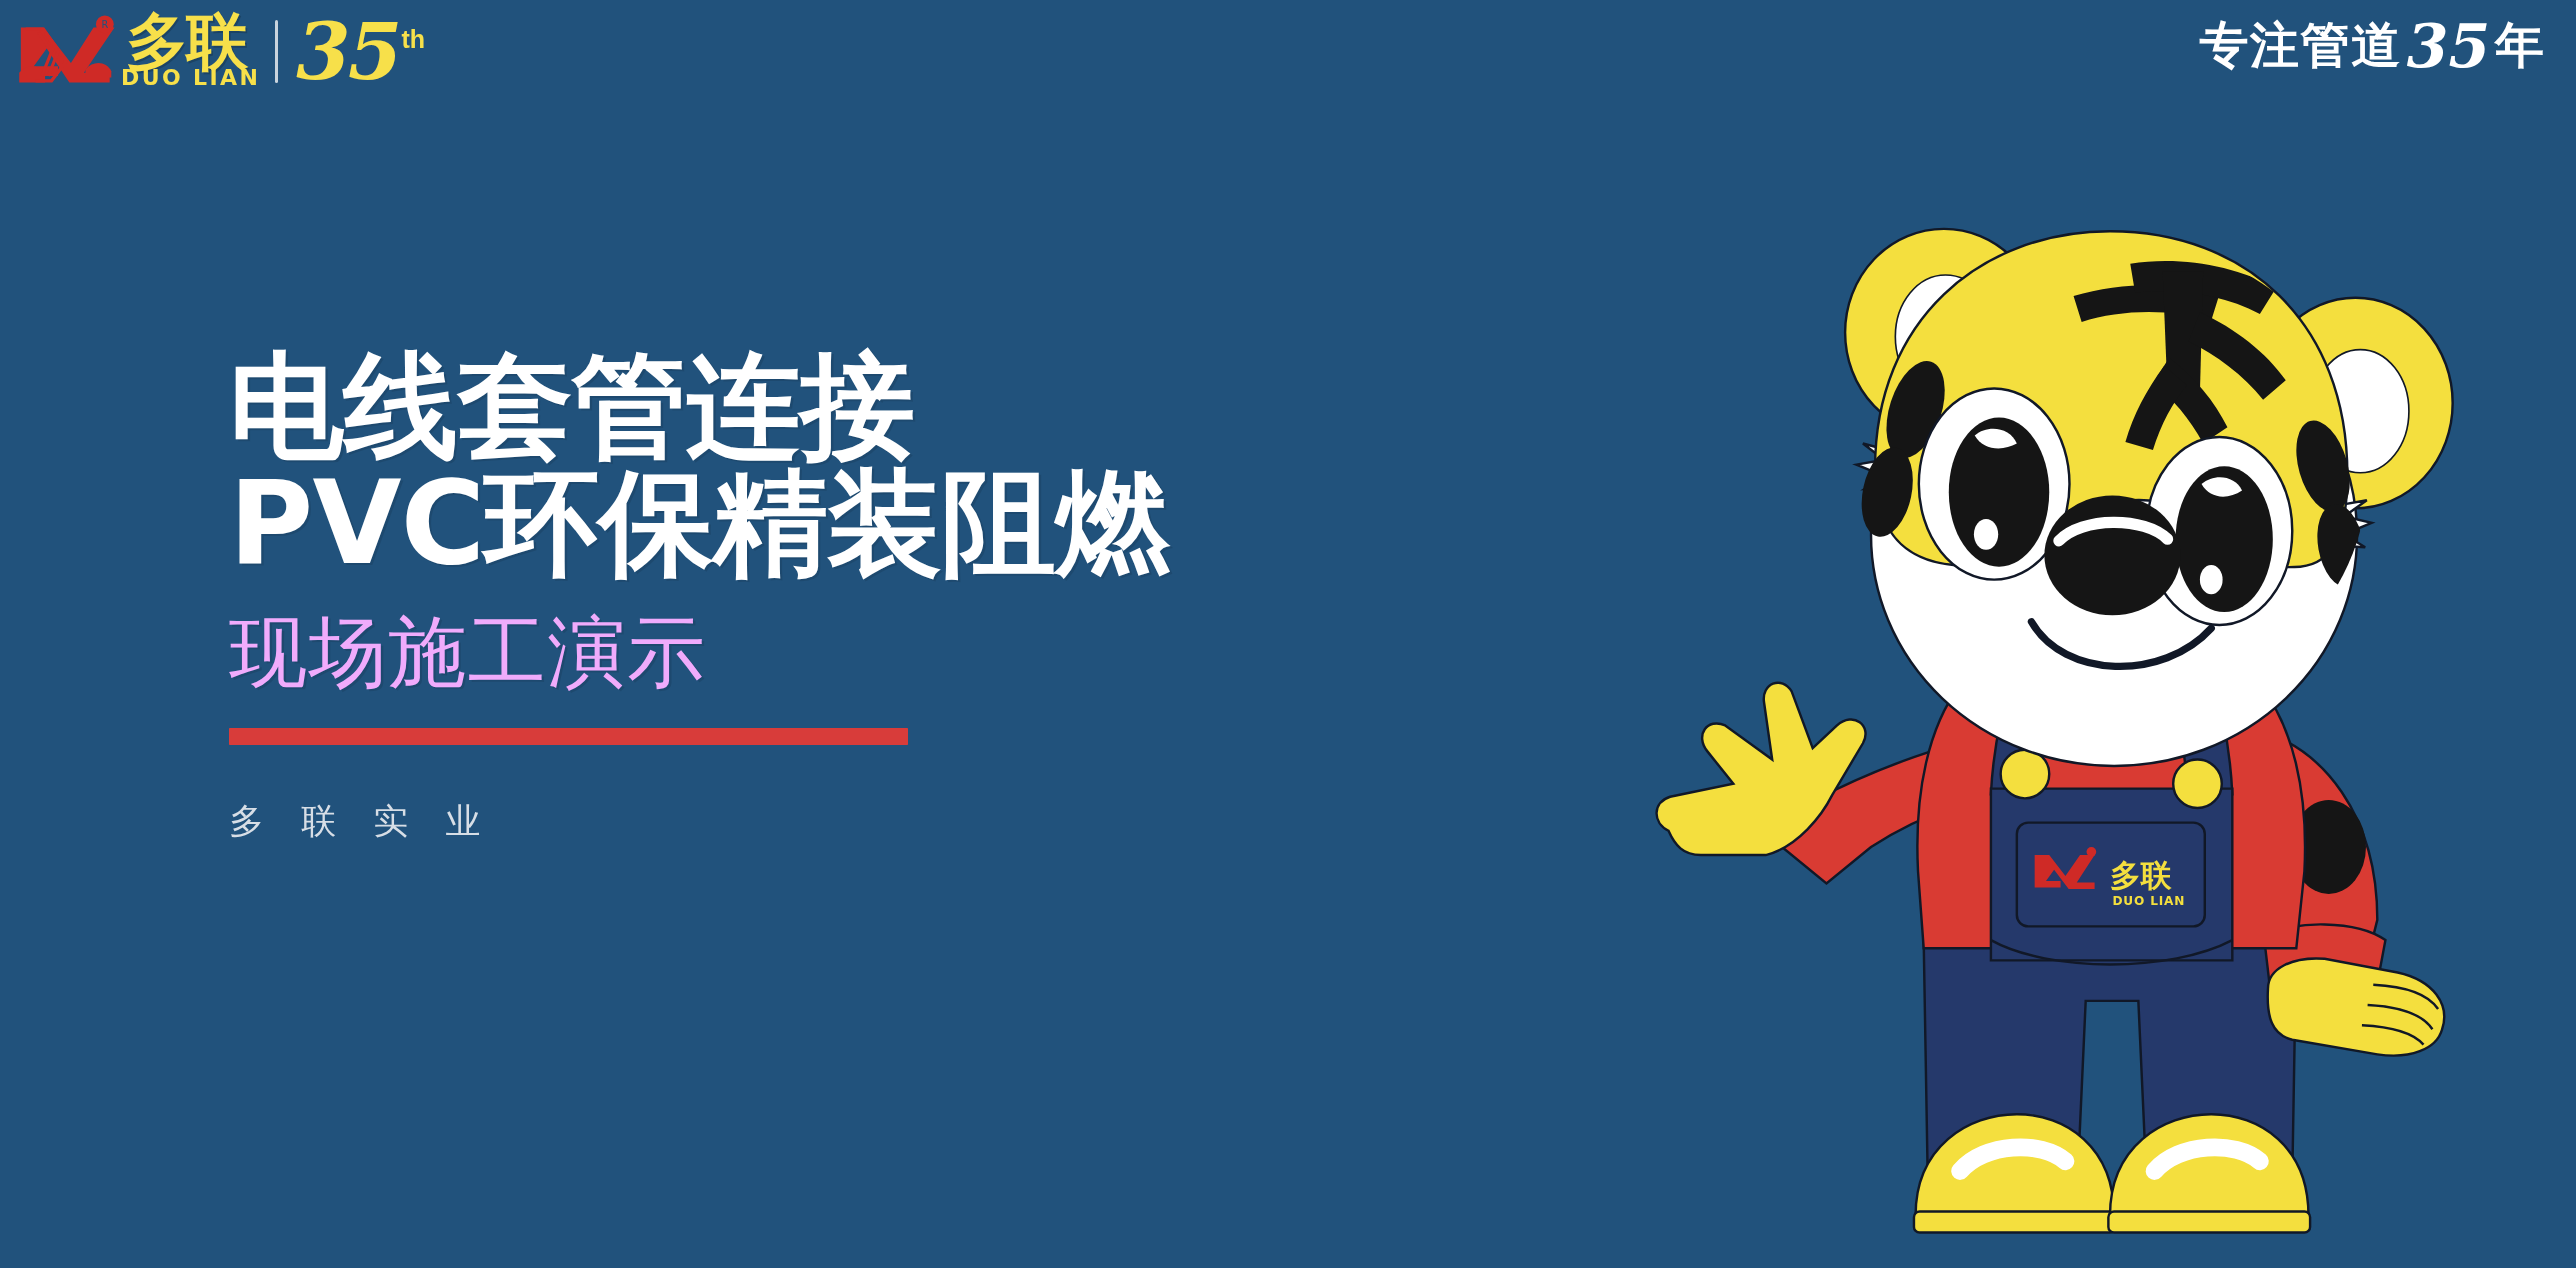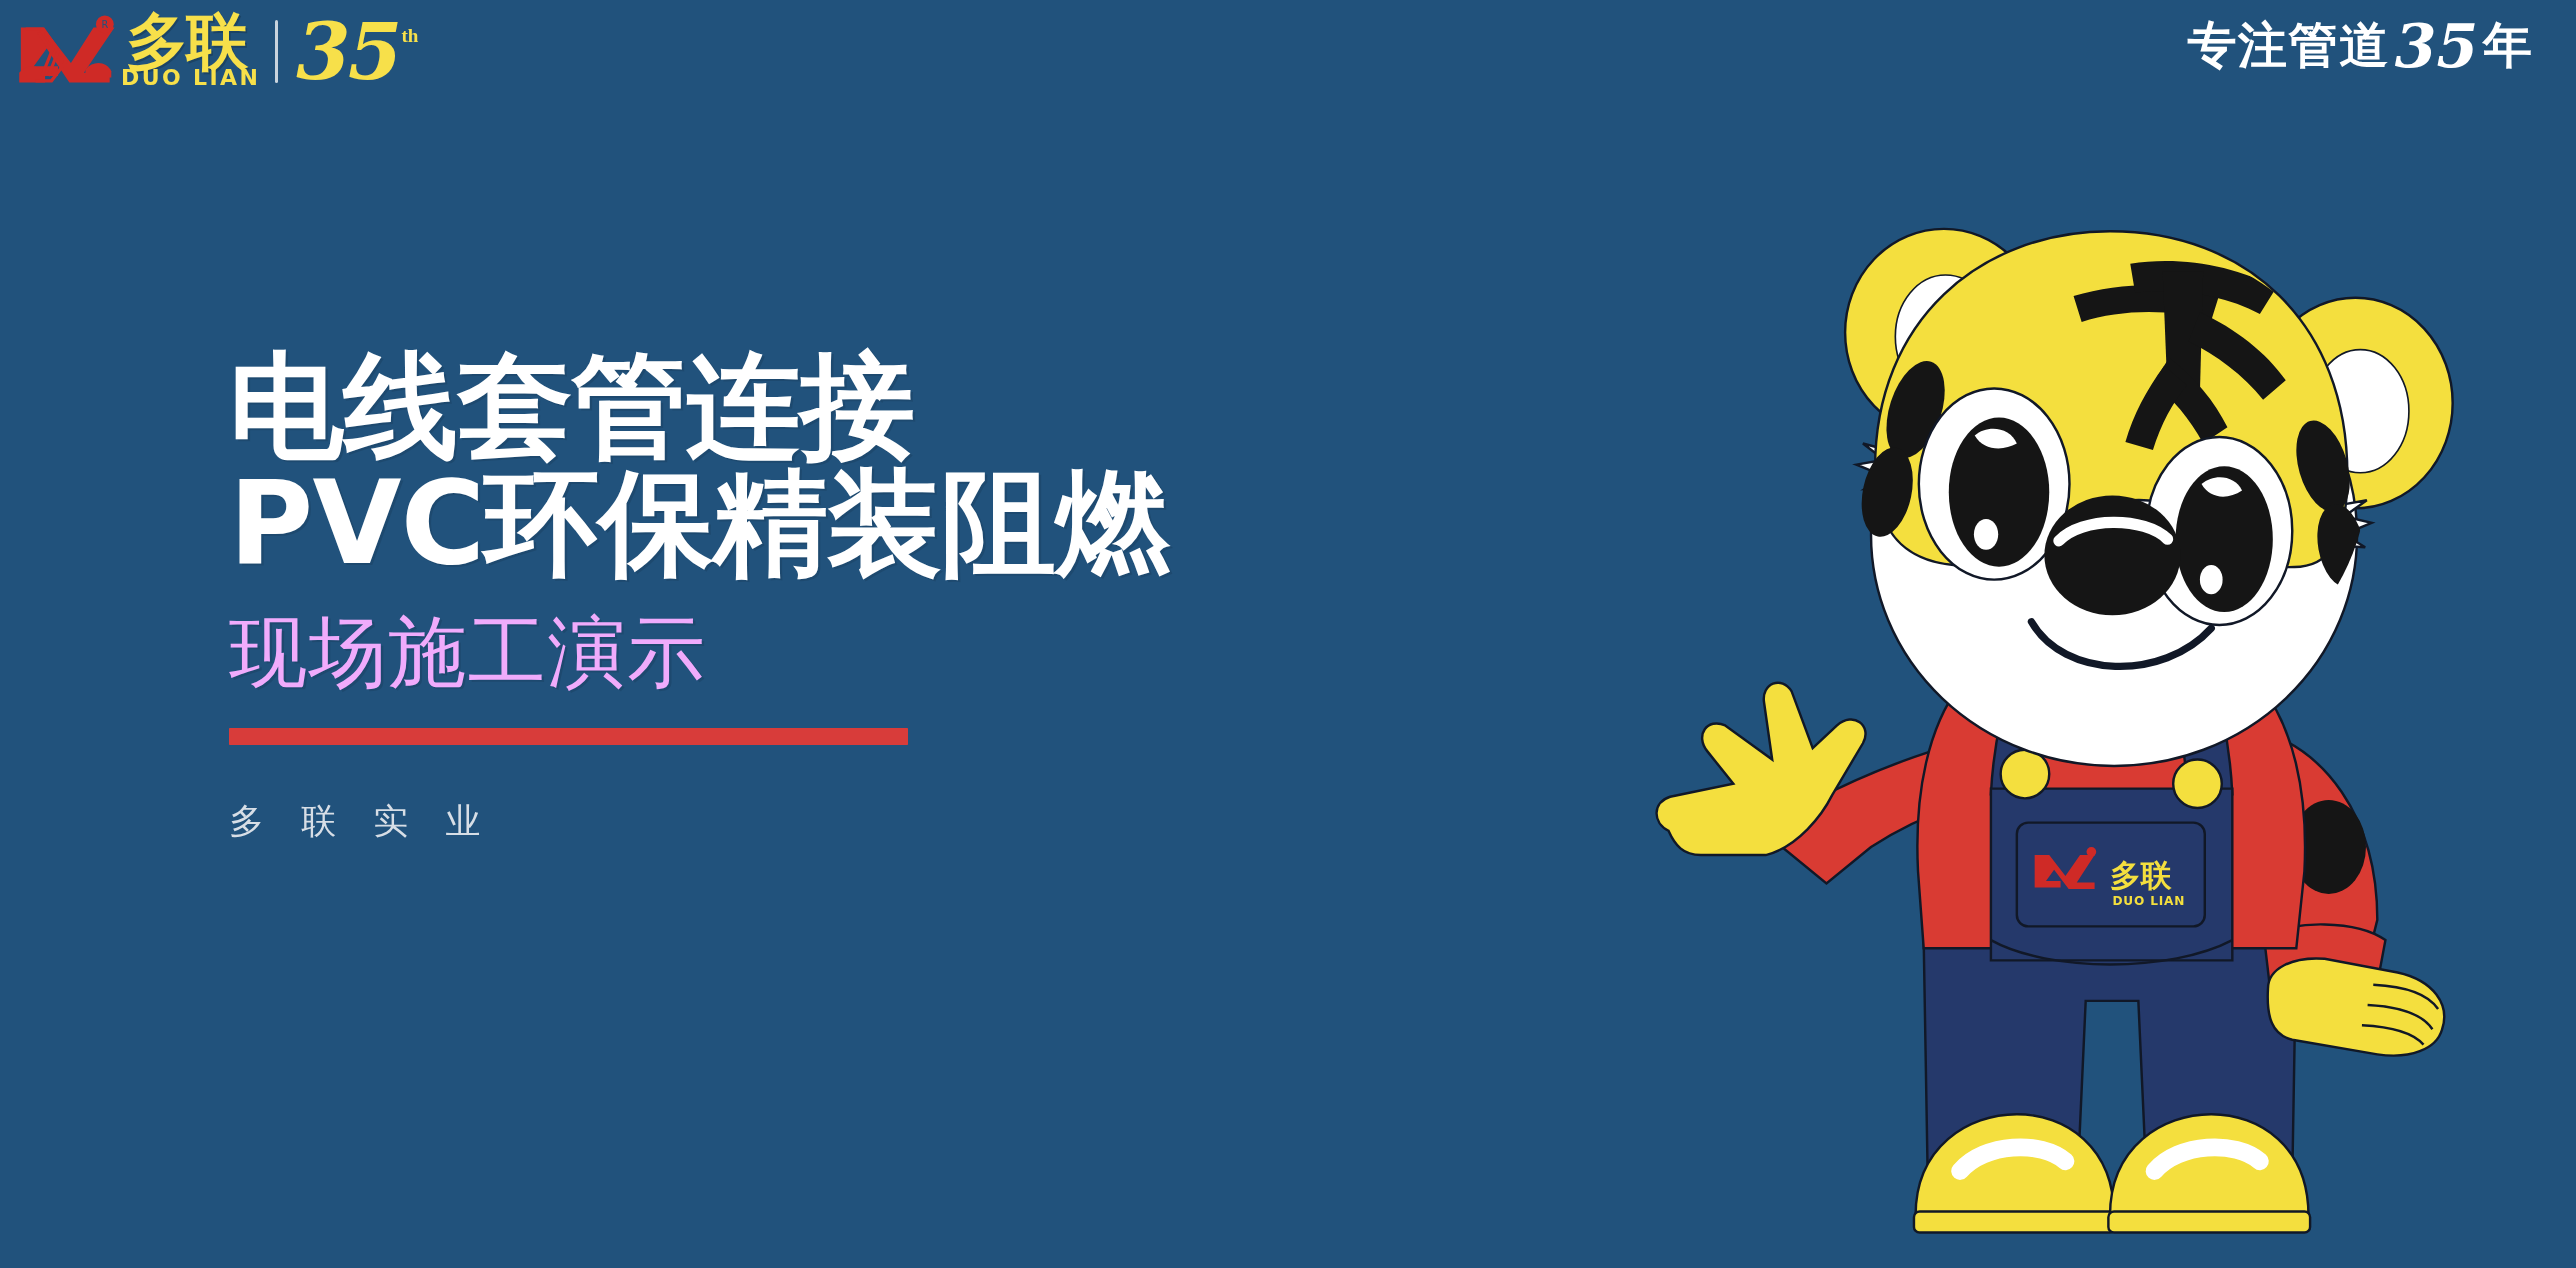--- a/index.html
+++ b/index.html
@@ -24,27 +24,27 @@
     margin-top:-4.9px;
   }
   .logo-sep{width:3.2px;height:63px;background:#c9d4de;margin:0 18px 0 14.6px;border-radius:1.6px;}
   .logo-anniv{position:relative;display:flex;align-items:flex-start;}
   .logo-35{
     font-family:"DejaVu Serif","Liberation Serif",serif;
     font-style:italic;font-size:78px;font-weight:bold;color:#f7e04a;
     line-height:0.85;letter-spacing:-2.4px;
   }
   .logo-th{
-    font-family:Liberation Serif, serif;
-    font-size:19px;font-weight:bold;color:#f7e04a;margin-top:6.5px;margin-left:1.6px;
+    font-family:Liberation Sans, sans-serif;
+    font-size:25px;font-weight:bold;color:#f7e04a;margin-top:6.5px;margin-left:1.6px;
   }
 
   
   .slogan{
-    position:absolute;right:44px;top:11.3px;display:flex;align-items:baseline;
+    position:absolute;right:32px;top:11.3px;display:flex;align-items:baseline;
     color:#ffffff;
   }
   .slogan-cn{
     font-family:"DejaVu Sans","Liberation Sans",sans-serif;
     font-size:49px;font-weight:bold;letter-spacing:1.6px;line-height:1;
   }
   .slogan-num{
     font-family:"DejaVu Serif","Liberation Serif",serif;
     font-style:italic;font-size:60px;font-weight:bold;line-height:1;
     margin:0 1.6px 0 4.9px;position:relative;top:4.9px;

